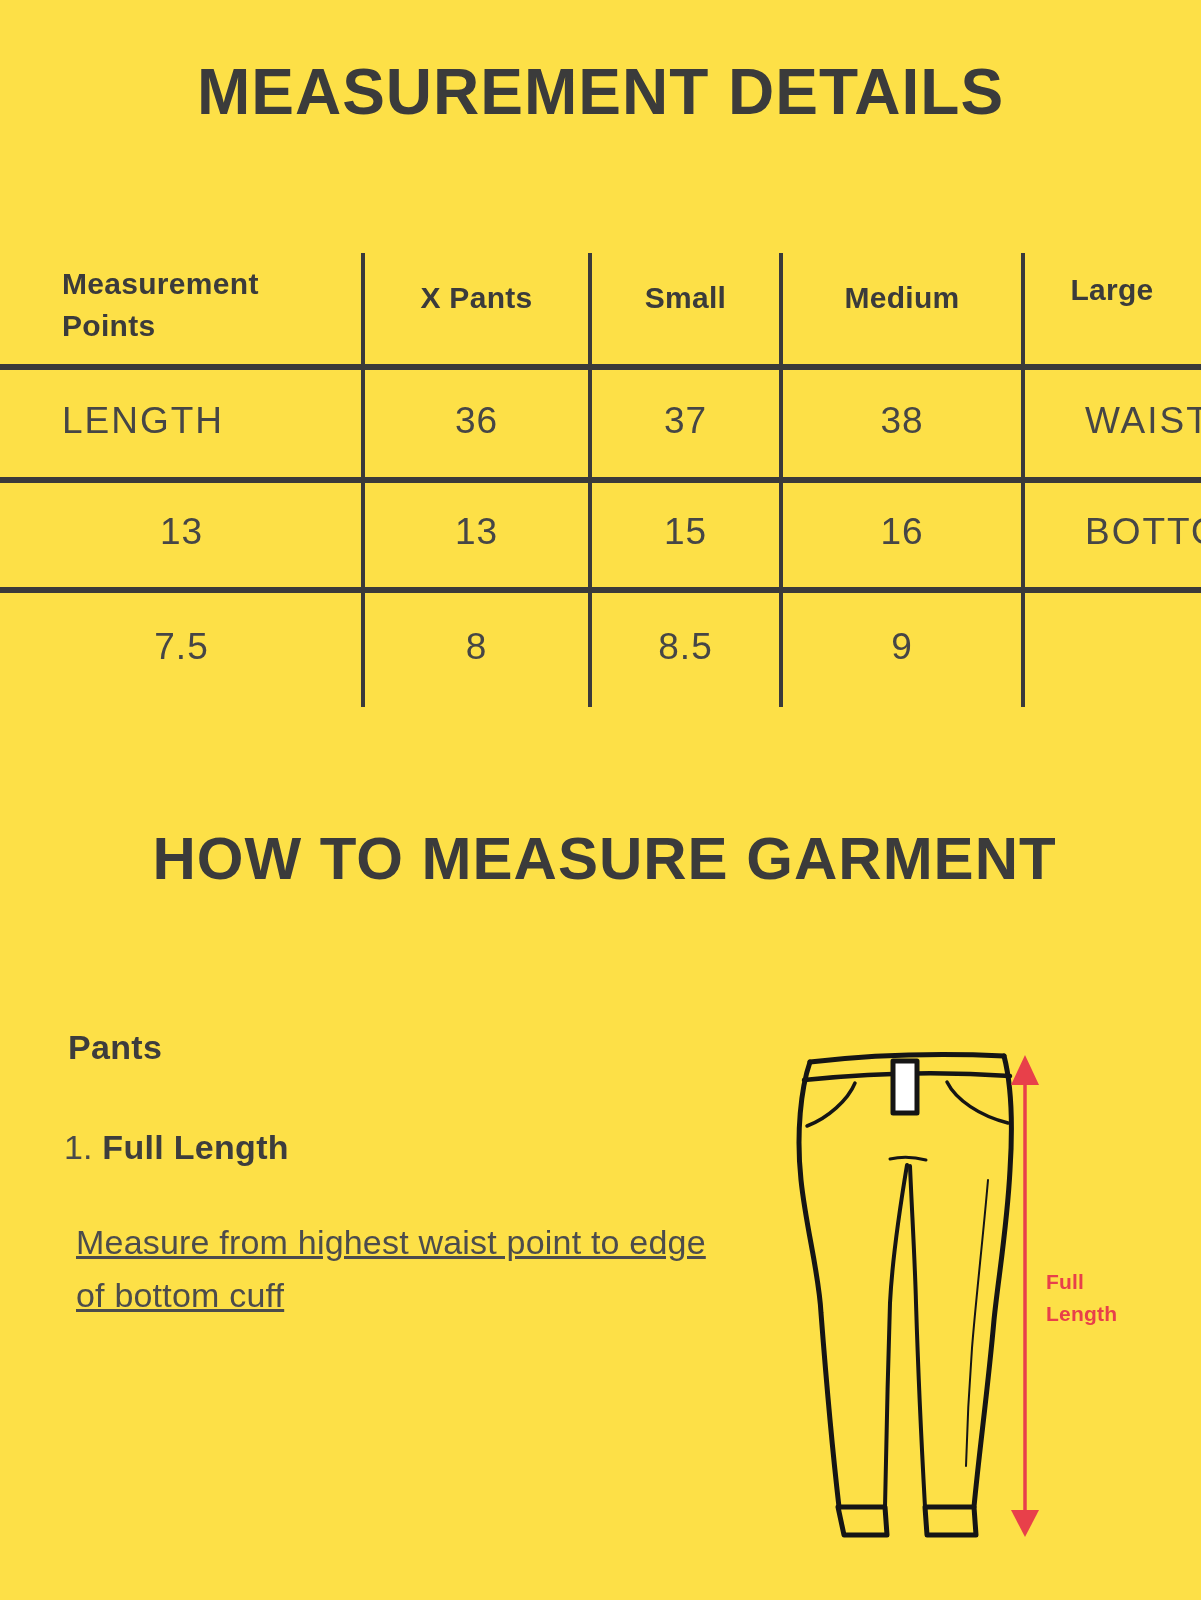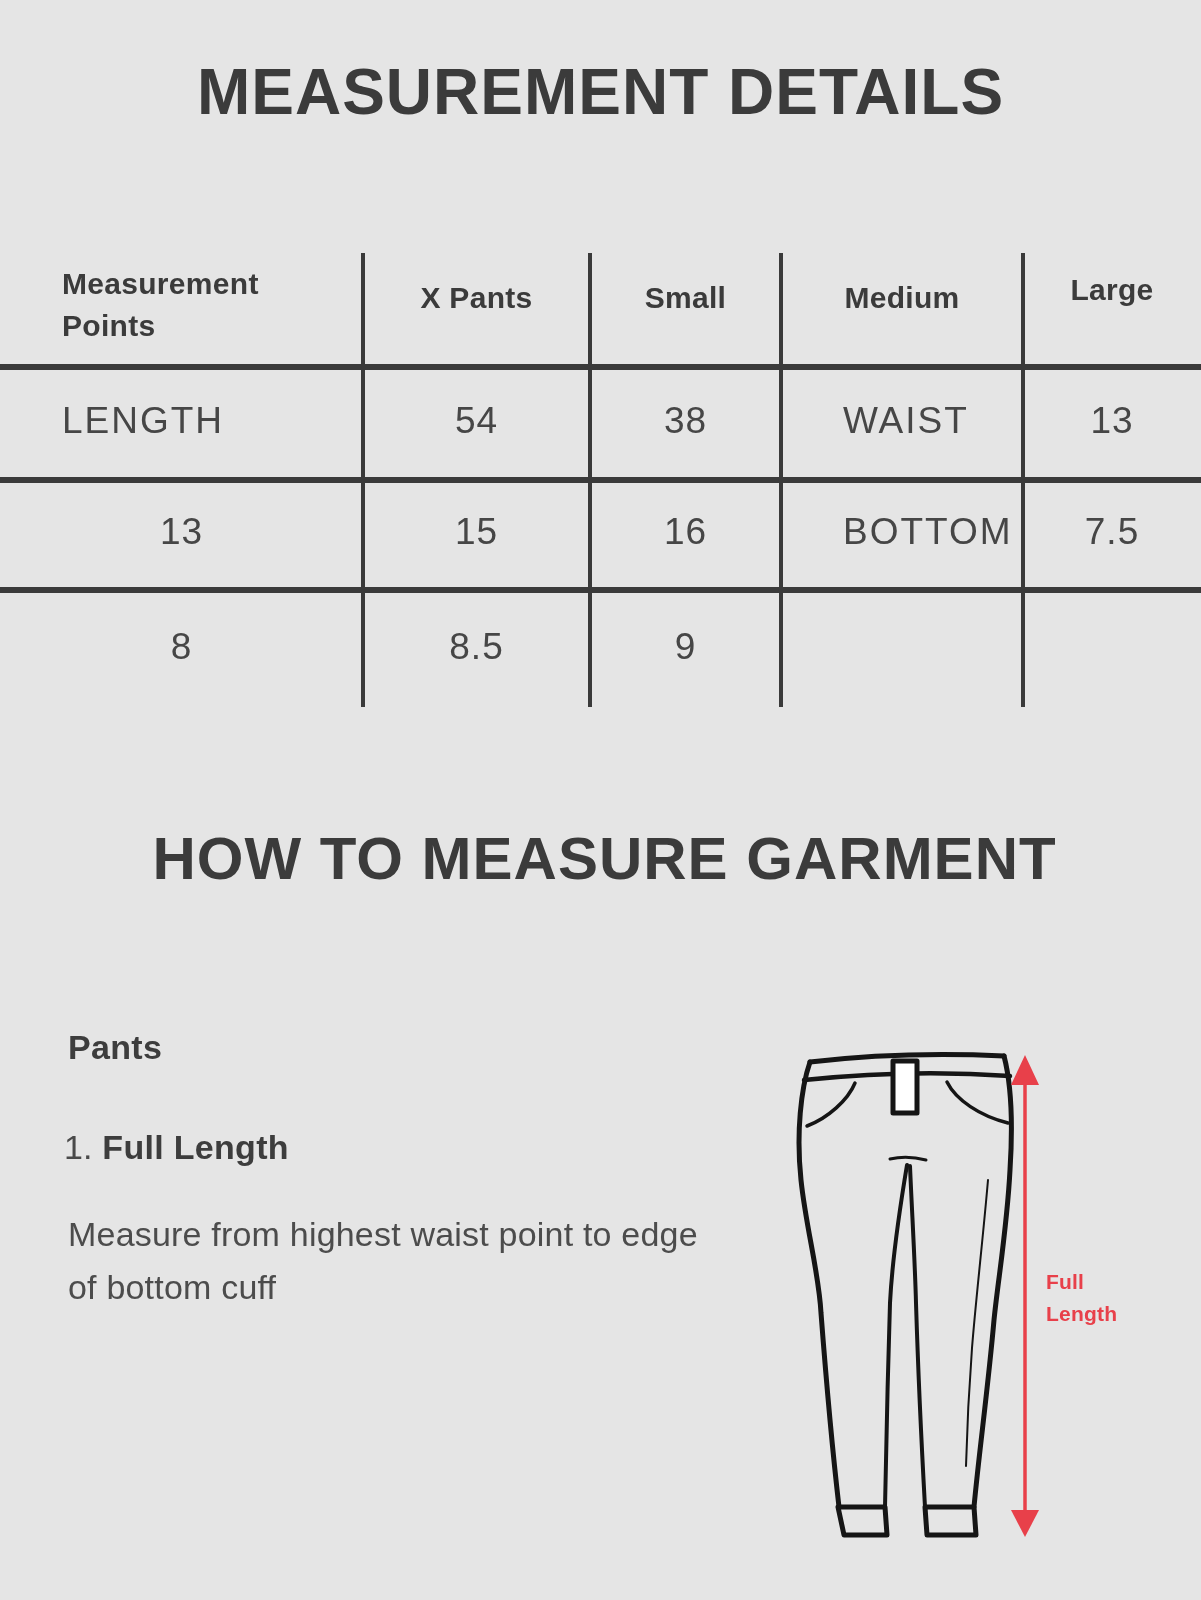--- a/index.html
+++ b/index.html
@@ -1,21 +1,21 @@
 <!DOCTYPE html>
 <html><head>
 <meta charset="utf-8">
 <style>
   * { box-sizing: border-box; }
   html, body { margin: 0; padding: 0; background: #ffffff; }
   #canvas {
     position: relative;
     width: 1201px;
     height: 1600px;
-    background: #e5e5e5;
+    background: #fde047;
     overflow: hidden;
     font-family: "Liberation Sans", "DejaVu Sans", sans-serif;
     color: #3b3b3b;
   }
 
   
   .main-title {
     position: absolute; top: 56px; left: 0; width: 1201px;
     margin: 0; text-align: center;
     font-size: 64px; font-weight: 800; letter-spacing: 1px;
@@ -58,23 +58,23 @@
 
   
   .pants-label {
     position: absolute; top: 1028px; left: 68px;
     font-size: 34px; font-weight: 700; color: #3d3d3d; letter-spacing: 0.3px;
   }
   .step-title { position: absolute; top: 1128px; left: 64px; font-size: 34px; color: #3d3d3d; }
   .step-num { font-weight: 300; color: #4a4a4a; margin-right: 10px; }
   .step-name { font-weight: 700; letter-spacing: 0.3px; }
   .step-desc {
-    position: absolute; top: 1204px; left: 64px; width: 660px; margin: 4px;
+    position: absolute; top: 1204px; left: 64px; width: 660px; margin: 12px;
     font-size: 34px; font-weight: 300; color: #4c4c4c;
-    line-height: 1.55; letter-spacing: 0.2px;
+    line-height: 1.55; letter-spacing: 0.2px; text-decoration: underline;
   }
 
   
   .diagram { position: absolute; top: 1028px; left: 770px; width: 360px; height: 532px; }
   .diagram svg { position: absolute; top: 0; left: 0; }
   .arrow-label {
     position: absolute; left: 276px; top: 238px; width: 90px;
     font-size: 21px; font-weight: 700; color: #e8404a; line-height: 1.5;
     letter-spacing: 0.2px;
   }
@@ -96,21 +96,22 @@
     <div class="hline h3"></div>
 
     <div class="tgrid">
       <div class="cell head first">Measurement Points</div>
       <div class="cell head">X Pants</div>
       <div class="cell head">Small</div>
       <div class="cell head">Medium</div>
       <div class="cell head last">Large</div>
 
       <div class="cell rowlabel">LENGTH</div>
-      <div class="cell val">54</div>
+      <div class="cell val">36</div>
+      <div class="cell val">37</div>
       <div class="cell val">38</div>
 
       <div class="cell rowlabel">WAIST</div>
       <div class="cell val">13</div>
       <div class="cell val">13</div>
       <div class="cell val">15</div>
       <div class="cell val">16</div>
 
       <div class="cell rowlabel">BOTTOM</div>
       <div class="cell val">7.5</div>

